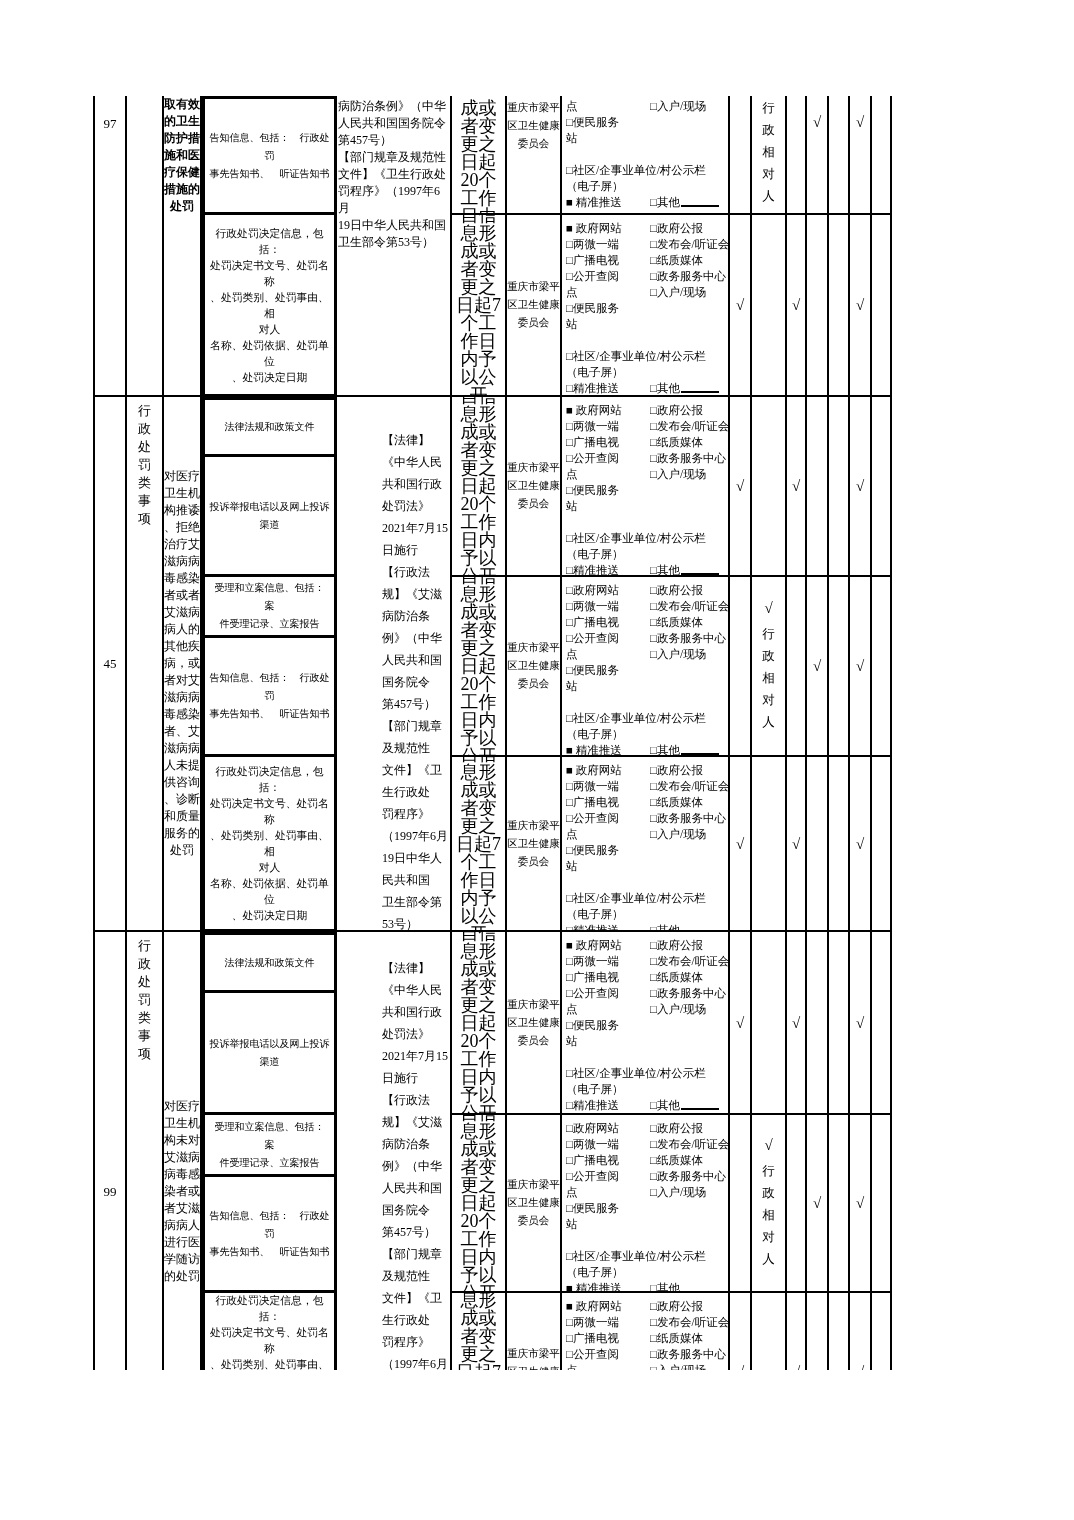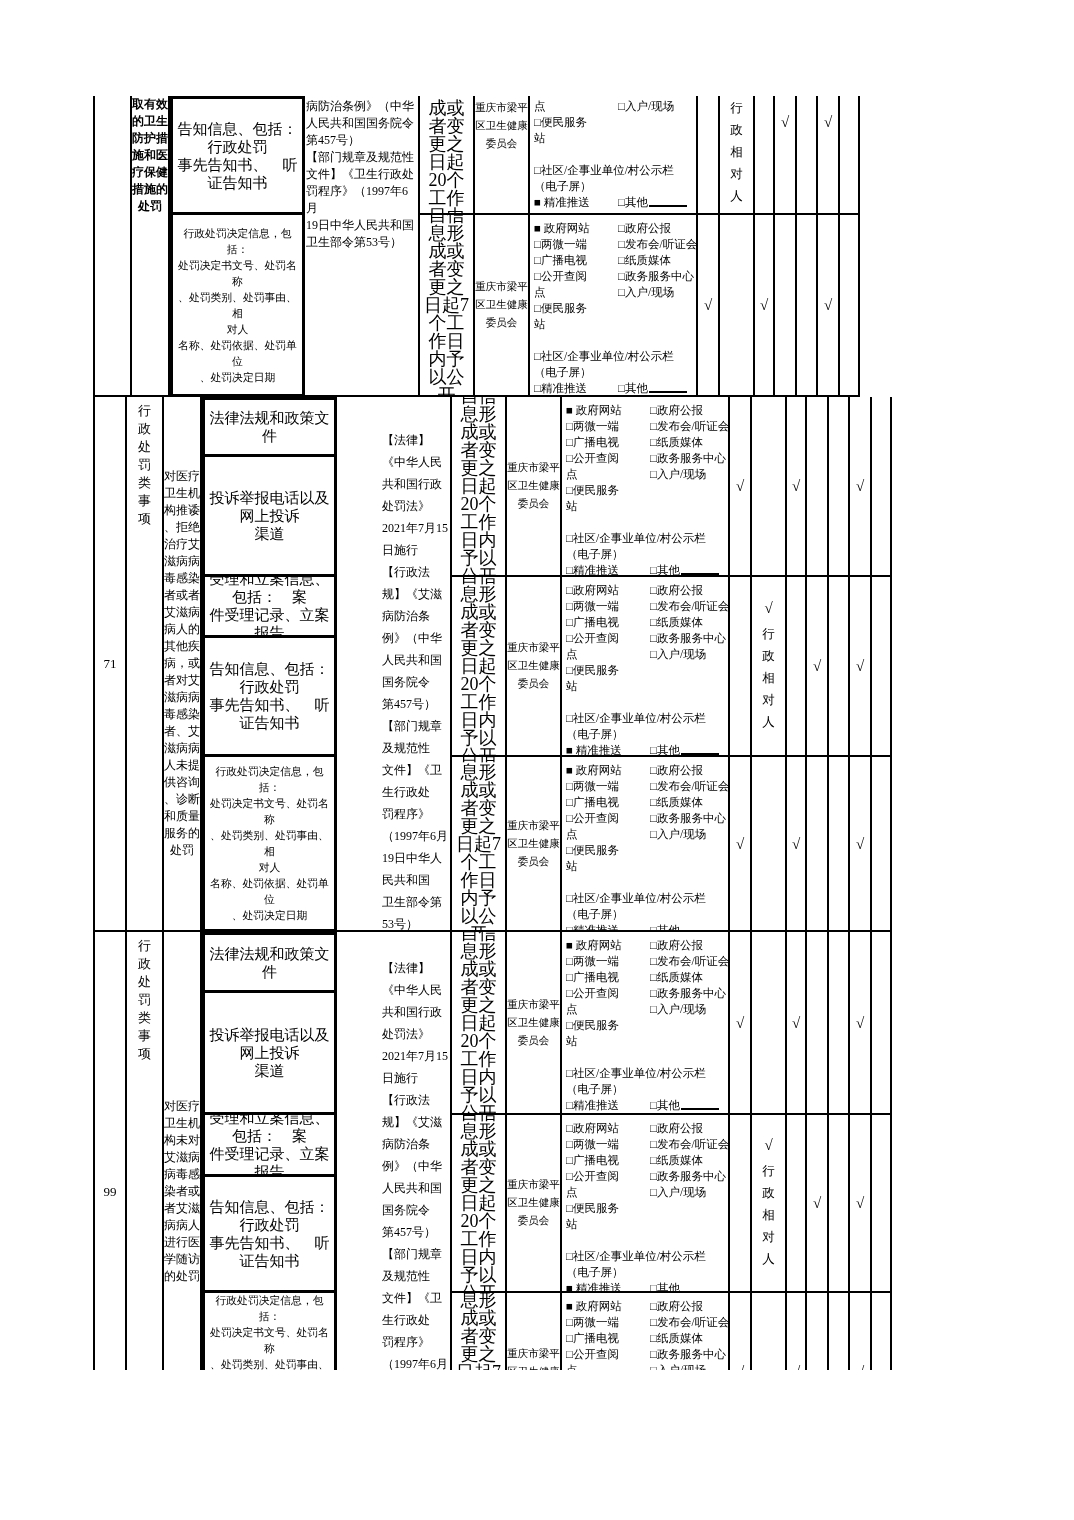--- a/index.html
+++ b/index.html
@@ -21,21 +21,21 @@
   .c-legal{width:115px;font-size:12px;display:flex;align-items:center;}
   .c-legal .txt{width:100%;text-align:left;padding:0 1px;}
   .c-legal.top{align-items:flex-start;padding-top:2px;}
   .c-legal.lh17 .txt{line-height:17px;}
   .c-legal.lh22 .txt{line-height:22px;margin-left:44px;}
   .c-legal.padded{padding-top:36px;}
   
   .info-col{box-sizing:border-box;width:135px;border-left:3px solid #000;border-right:3px solid #000;
             border-top:3px solid #000;display:flex;flex-direction:column;}
   .info-cell{box-sizing:border-box;border-bottom:3px solid #000;display:flex;align-items:center;
-             justify-content:center;text-align:center;font-size:15px;line-height:18px;overflow:hidden;}
+             justify-content:center;text-align:center;font-size:10px;line-height:18px;overflow:hidden;}
   .info-cell.k-decision{font-size:10.8px;line-height:16px;}
   
   .right-col{display:flex;flex-direction:column;width:440px;}
   .blk{display:flex;box-sizing:border-box;align-items:stretch;}
   .c-time{width:55px;font-size:18px;line-height:18px;display:flex;align-items:center;justify-content:center;text-align:center;}
   .c-time.top{align-items:flex-start;padding-top:3px;}
   .c-agency{width:55px;font-size:10.5px;line-height:18px;display:flex;align-items:center;justify-content:center;text-align:center;}
   .c-agency.top{align-items:flex-start;padding-top:3px;}
   .c-chan{width:168px;font-size:11.5px;line-height:16px;}
   .chan-grid{padding:5px 0 0 4px;}
@@ -51,20 +51,23 @@
   .spec-stack .chk{margin-bottom:6px;}
   .spec-stack.cut{justify-content:flex-end;padding-bottom:6px;box-sizing:border-box;}
   .rel-label{font-size:12.5px;line-height:22px;text-align:center;white-space:pre-line;}
   .chk-abs{position:absolute;bottom:82px;left:50%;transform:translateX(-50%);}
 </style>
 </head>
 <body>
 
 <div class="tablewrap">
     <div class="t-row" style="height: 301px;">
+      <div class="cell c-num top">
+        <div class="txt">97</div>
+      </div>
       <div class="cell c-class">
         <div class="txt"></div>
       </div>
       <div class="cell c-item top">
         <div class="txt">取有效
 的卫生
 防护措
 施和医
 疗保健
 措施的
@@ -239,21 +242,21 @@
           <div class="cell c-chk" style="width: 21px;"></div>
           <div class="cell c-chk" style="width: 22px;">
             <span class="chk">√</span>
           </div>
           <div class="cell c-chk" style="width: 20px;"></div>
         </div>
       </div>
     </div>
     <div class="t-row" style="height: 535px;">
       <div class="cell c-num">
-        <div class="txt">71</div>
+        <div class="txt">45</div>
       </div>
       <div class="cell c-class">
         <div class="txt">行
 政
 处
 罚
 类
 事
 项</div>
       </div>

